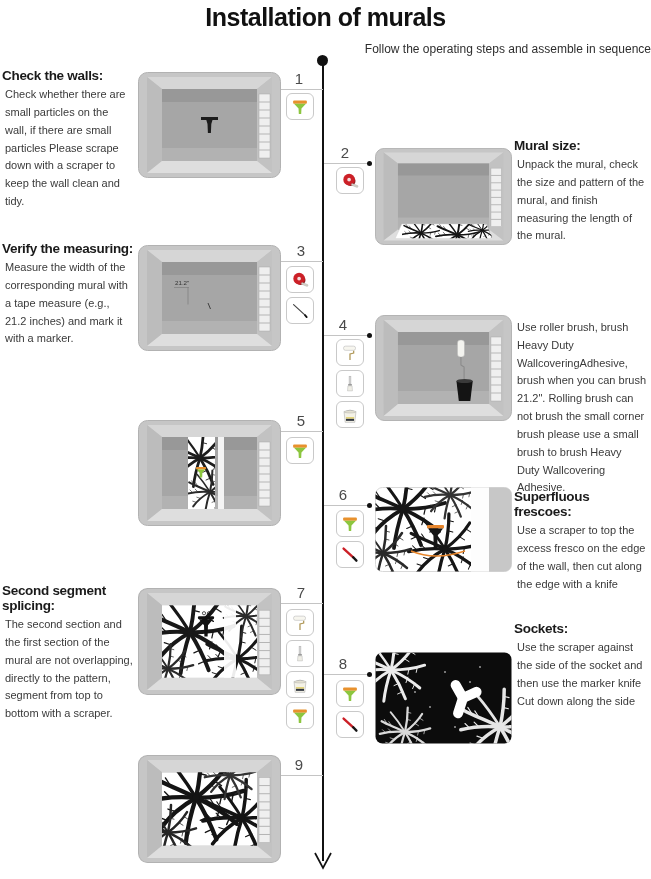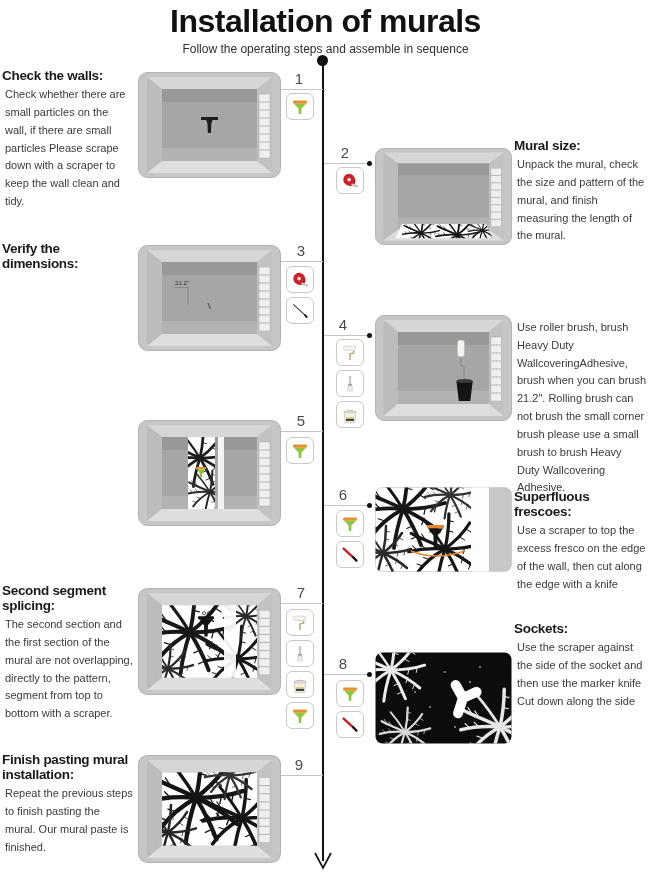--- a/index.html
+++ b/index.html
@@ -1,21 +1,21 @@
 <!DOCTYPE html>
 <html><head>
 <meta charset="utf-8">
 <style>
   html,body { margin:0; padding:0; background:#fff; }
   .canvas { position:relative; width:651px; height:879px; overflow:hidden; background:#fff;
             font-family:"Liberation Sans", sans-serif; }
 
   .title { position:absolute; top:3px; left:0; width:100%; margin:0; text-align:center;
-           font-size:32px; font-weight:700; color:#111; letter-spacing:-0.5px; }
-  .subtitle { position:absolute; top:42px; left:0; width:100%; margin:0; text-align:center;
+           font-size:25px; font-weight:700; color:#111; letter-spacing:-0.5px; }
+  .subtitle { position:absolute; top:42px; left:0; width:100%; margin:0; text-align:right;
               font-size:12px; color:#2e2e2e; }
 
   .vline { position:absolute; left:322px; top:61px; width:2px; height:800px; background:#111; }
   .topdot { position:absolute; left:317px; top:55px; width:11px; height:11px; border-radius:50%; background:#111; }
   .arrow { position:absolute; left:313px; top:851px; }
 
   .step-text { position:absolute; }
   .step-text h3 { margin:0 0 3px 0; font-size:13.5px; font-weight:700; color:#1a1a1a;
                   letter-spacing:-0.3px; line-height:1.12; }
   .step-text p { margin:3px; font-size:11px; color:#3a3a3a; line-height:1.62; }
@@ -181,21 +181,22 @@
     <use href="#room"></use>
     <path d="M28,83 L116,83 L123,99 L21,99 Z" fill="#ffffff" stroke="#cfcfcf" stroke-width="0.5"></path>
     <g clip-path="url(#cp2)">
       <use href="#palm" transform="translate(48,93) scale(0.34)" style="color:#141414"></use>
       <use href="#palm" transform="translate(86,95) scale(0.40)" style="color:#141414"></use>
       <use href="#palm" transform="translate(112,90) scale(0.26)" style="color:#141414"></use>
     </g>
   </svg>
 
   <div class="step-text" style="left:2px;top:241px;width:134px">
-    <h3>Verify the dimensions:</h3>
+    <h3>Verify the measuring:</h3>
+    <p>Measure the width of the corresponding mural with a tape measure (e.g., 21.2 inches) and mark it with a marker.</p>
   </div>
   <span class="num" style="left:301px;top:242px">3</span>
   <div class="hline" style="left:277px;top:261px;width:46px"></div>
   <span class="dot" style="left:272px;top:259px"></span>
   <div class="icons" style="left:286px;top:266px">
     <span class="iconbox">
         <svg viewBox="0 0 24 24">
           <use href="#ic-tape"></use>
         </svg>
       </span>
@@ -403,24 +404,20 @@
           <circle cx="80" cy="75" r="0.8"></circle>
       </g>
       <g transform="translate(88,46) rotate(18)" stroke="#fff" stroke-width="10" stroke-linecap="round" fill="none">
         <path d="M0,2 L0,16"></path>
           <path d="M0,0 L-11,-10"></path>
           <path d="M0,0 L11,-10"></path>
       </g>
     </g>
   </svg>
 
-  <div class="step-text" style="left:2px;top:752px;width:134px">
-    <h3>Finish pasting mural installation:</h3>
-    <p>Repeat the previous steps to finish pasting the mural. Our mural paste is finished.</p>
-  </div>
   <span class="num" style="left:299px;top:756px">9</span>
   <div class="hline" style="left:277px;top:775px;width:46px"></div>
   <span class="dot" style="left:272px;top:773px"></span>
   <svg class="img" style="left:138px;top:755px" width="143" height="108" viewBox="0 0 143 106" preserveAspectRatio="none">
     <clipPath id="cp9">
         <rect x="24" y="17" width="95" height="72"></rect>
       </clipPath>
     <use href="#room"></use>
     <rect x="24" y="17" width="95" height="72" fill="#fff"></rect>
     <g clip-path="url(#cp9)">

